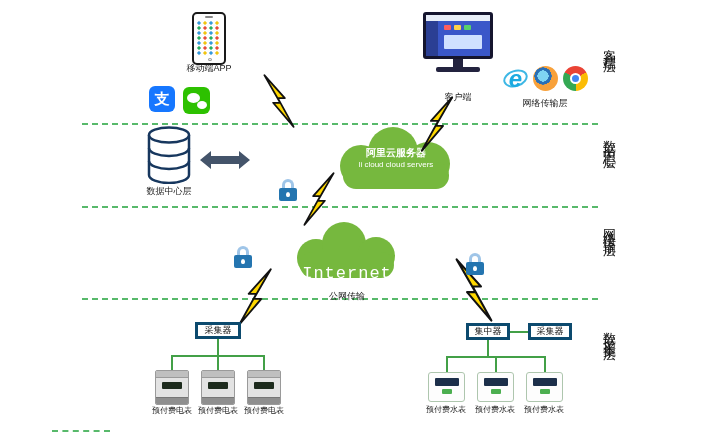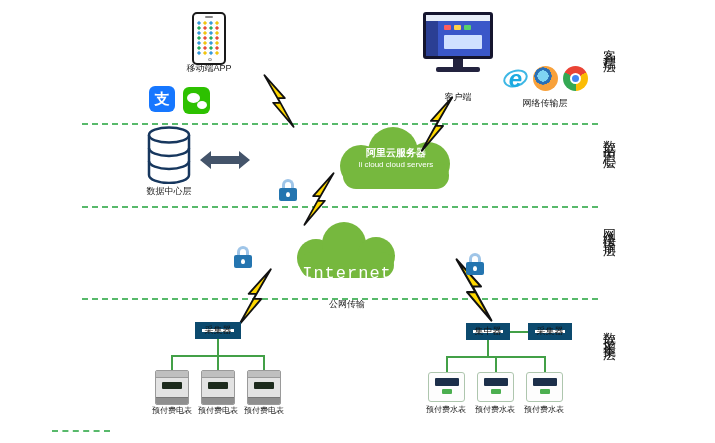--- a/index.html
+++ b/index.html
@@ -89,21 +89,21 @@
 
   
   .lock { position:absolute; width:20px; }
   .shackle { width:12px; height:10px; border:3px solid #9fc5e8; border-bottom:none;
              border-radius:6px 6px 0 0; margin:0 auto -1px; }
   .lockbody { width:18px; height:13px; background:#2475b0; border-radius:2px; margin:0 auto;
               display:flex; align-items:center; justify-content:center; }
   .keyhole { width:4px; height:5px; background:#fff; border-radius:50% 50% 40% 40%; }
 
   
-  .node-box { position:absolute; background:#fff; border:7px solid #0c4a6e; font-size:9px; color:#111;
+  .node-box { position:absolute; background:#fff; border:3px solid #0c4a6e; font-size:9px; color:#111;
               display:flex; align-items:center; justify-content:center; }
 
   
   .gline { position:absolute; background:#43a047; }
 
   
   .emeter { position:absolute; width:34px; height:35px; background:#e3e3e3; border:1px solid #9a9a9a;
             border-radius:2px; overflow:hidden; }
   .emeter-top { height:7px; background:#bfbfbf; border-bottom:1px solid #9a9a9a; }
   .emeter-display { width:20px; height:7px; background:#1d2b1d; margin:4px auto 2px; border-radius:1px; }
@@ -197,21 +197,21 @@
     <svg viewBox="0 0 122 64">
       <g fill="#76b83e">
         <circle cx="30" cy="40" r="19"></circle>
         <circle cx="58" cy="26" r="22"></circle>
         <circle cx="90" cy="38" r="19"></circle>
         <rect x="14" y="34" width="94" height="26" rx="13"></rect>
       </g>
     </svg>
     <div class="cloud-text inet-title">Internet</div>
   </div>
-  <div class="caption" style="left:295px; top:300px; width:104px">公网传输</div>
+  <div class="caption" style="left:295px; top:292px; width:104px">公网传输</div>
 
   <div class="bolt flip" style="left:258px; top:74px; width:42px; height:54px">
     <svg viewBox="0 0 60 92">
         <polygon points="55,2 20,41 32,41 5,90 40,49 28,49" stroke="#111" stroke-width="3" stroke-linejoin="round" fill="#ffd800"></polygon>
       </svg>
   </div>
   <div class="bolt" style="left:416px; top:96px; width:42px; height:56px">
     <svg viewBox="0 0 60 92">
         <polygon points="55,2 20,41 32,41 5,90 40,49 28,49" stroke="#111" stroke-width="3" stroke-linejoin="round" fill="#ffd800"></polygon>
       </svg>

